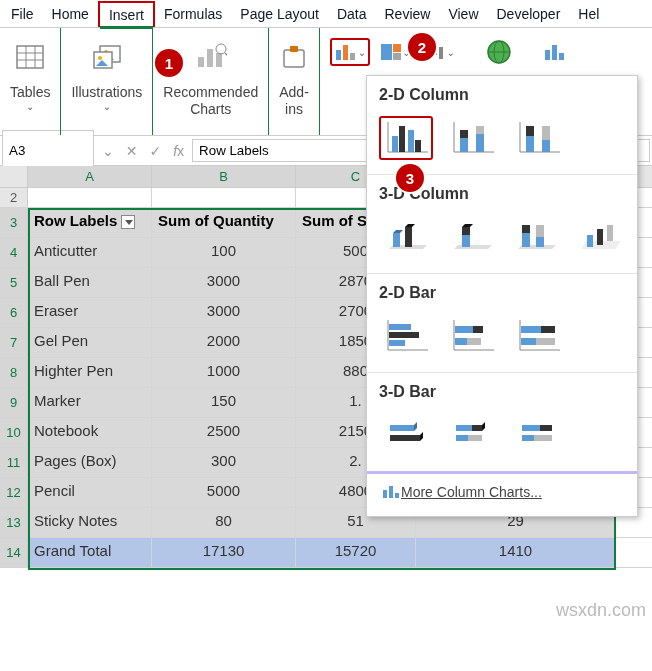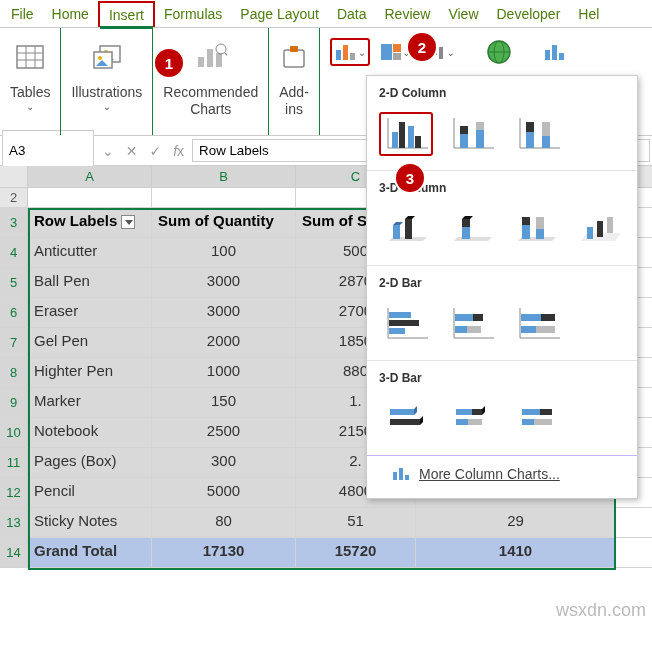--- a/index.html
+++ b/index.html
@@ -1,19 +1,19 @@
 <!DOCTYPE html>
 <html><head>
 <meta charset="utf-8">
 <style>
 *{box-sizing:border-box;margin:0;padding:0;font-family:"Segoe UI",Arial,sans-serif}
 body{background:#fff;width:652px;height:671px;overflow:hidden;position:relative;font-size:14px;color:#333}
 
 .menubar{display:flex;height:28px;border-bottom:1px solid #ccc;align-items:center;padding:0 2px;background:#fff}
-.menubar span{padding:4px 9px;color:#4d7c0f;cursor:pointer}
+.menubar span{padding:4px 9px;color:#0f172a;cursor:pointer}
 .menubar span.sel{border:2px solid #c00000;border-bottom:none;position:relative}
 .menubar span.sel::after{content:"";position:absolute;left:0;right:0;bottom:-2px;height:3px;background:#107c41}
 
 .ribbon{display:flex;height:108px;border-bottom:1px solid #ccc;background:#fff}
 .grp{display:flex;flex-direction:column;align-items:center;justify-content:flex-start;padding:8px 10px 4px;border-right:1px solid #15803d;position:relative}
 .grp .ico{height:42px;display:flex;align-items:center;justify-content:center;margin-bottom:6px}
 .grp .lbl{font-size:14px;color:#444;text-align:center;line-height:1.2}
 .caret{font-size:10px;color:#666;display:block;text-align:center}
 .chart-row{display:flex;gap:6px;align-items:center}
 .cbtn{display:flex;align-items:center;padding:2px;border:2px solid transparent;cursor:pointer}
@@ -30,33 +30,33 @@
 .colhdr{display:flex;background:#e6e6e6;border-bottom:1px solid #ccc;height:22px}
 .rowhdr{width:28px;text-align:center;background:#e6e6e6;border-right:1px solid #ccc;font-size:13px;color:#555;line-height:30px}
 .colhdr .ch{border-right:1px solid #ccc;text-align:center;font-size:13px;color:#555;line-height:22px}
 .colhdr .ch.sel,.rowhdr.sel{background:#d6d6d6;color:#0f7b3f;font-weight:500}
 .ch.corner{width:28px}
 .row{display:flex;height:30px;border-bottom:1px solid #d4d4d4}
 .cell{border-right:1px solid #d4d4d4;padding:4px 6px;font-size:15px;overflow:hidden;white-space:nowrap}
 .wA{width:124px}.wB{width:144px}.wC{width:120px}.wD{width:200px}
 .hdr .cell{background:#b4c6e7;font-weight:bold;color:#000}
 .sel-range .cell{background:#d9d9d9}
-.total .cell{background:#b4c6e7;font-weight:bold}
+.total .cell{background:#b4c6e7;font-weight:normal}
 .num{text-align:center}
 .drop{display:inline-block;width:14px;height:14px;border:1px solid #888;background:#fff;margin-left:4px;vertical-align:middle;position:relative}
 .drop::after{content:"";position:absolute;left:3px;top:4px;border-left:4px solid transparent;border-right:4px solid transparent;border-top:5px solid #555}
 .sel-border{position:absolute;border:2px solid #107c41;pointer-events:none}
 
 .popup{position:absolute;left:366px;top:75px;width:272px;background:#fff;border:1px solid #ccc;box-shadow:2px 2px 6px rgba(0,0,0,.25);z-index:20;padding-bottom:6px}
-.popup h4{font-size:12px;font-weight:600;padding:10px 12px 8px;color:#333}
+.popup h4{font-size:16px;font-weight:600;padding:10px 12px 8px;color:#333}
 .popup .opts{display:flex;gap:12px;padding:4px 12px 14px;border-bottom:1px solid #e4e4e4}
 .popup .opts:last-of-type{border-bottom:none}
 .opt{width:54px;height:44px;display:flex;align-items:center;justify-content:center;cursor:pointer;border:2px solid transparent}
 .opt.boxed{border:2px solid #c00000;border-radius:3px}
-.more{padding:10px 24px;color:#444;cursor:pointer;display:flex;align-items:center;gap:8px;border-top:1px solid #c4b5fd}
+.more{padding:10px 14px;color:#444;cursor:pointer;display:flex;align-items:center;gap:0;border-top:3px solid #c4b5fd}
 svg{display:block}
 .wm{position:absolute;right:6px;bottom:50px;color:#bbb;font-size:18px;z-index:5}
 </style>
 </head>
 <body>
 
 <div class="menubar">
   <span>File</span>
   <span>Home</span>
   <span class="sel">Insert</span>

